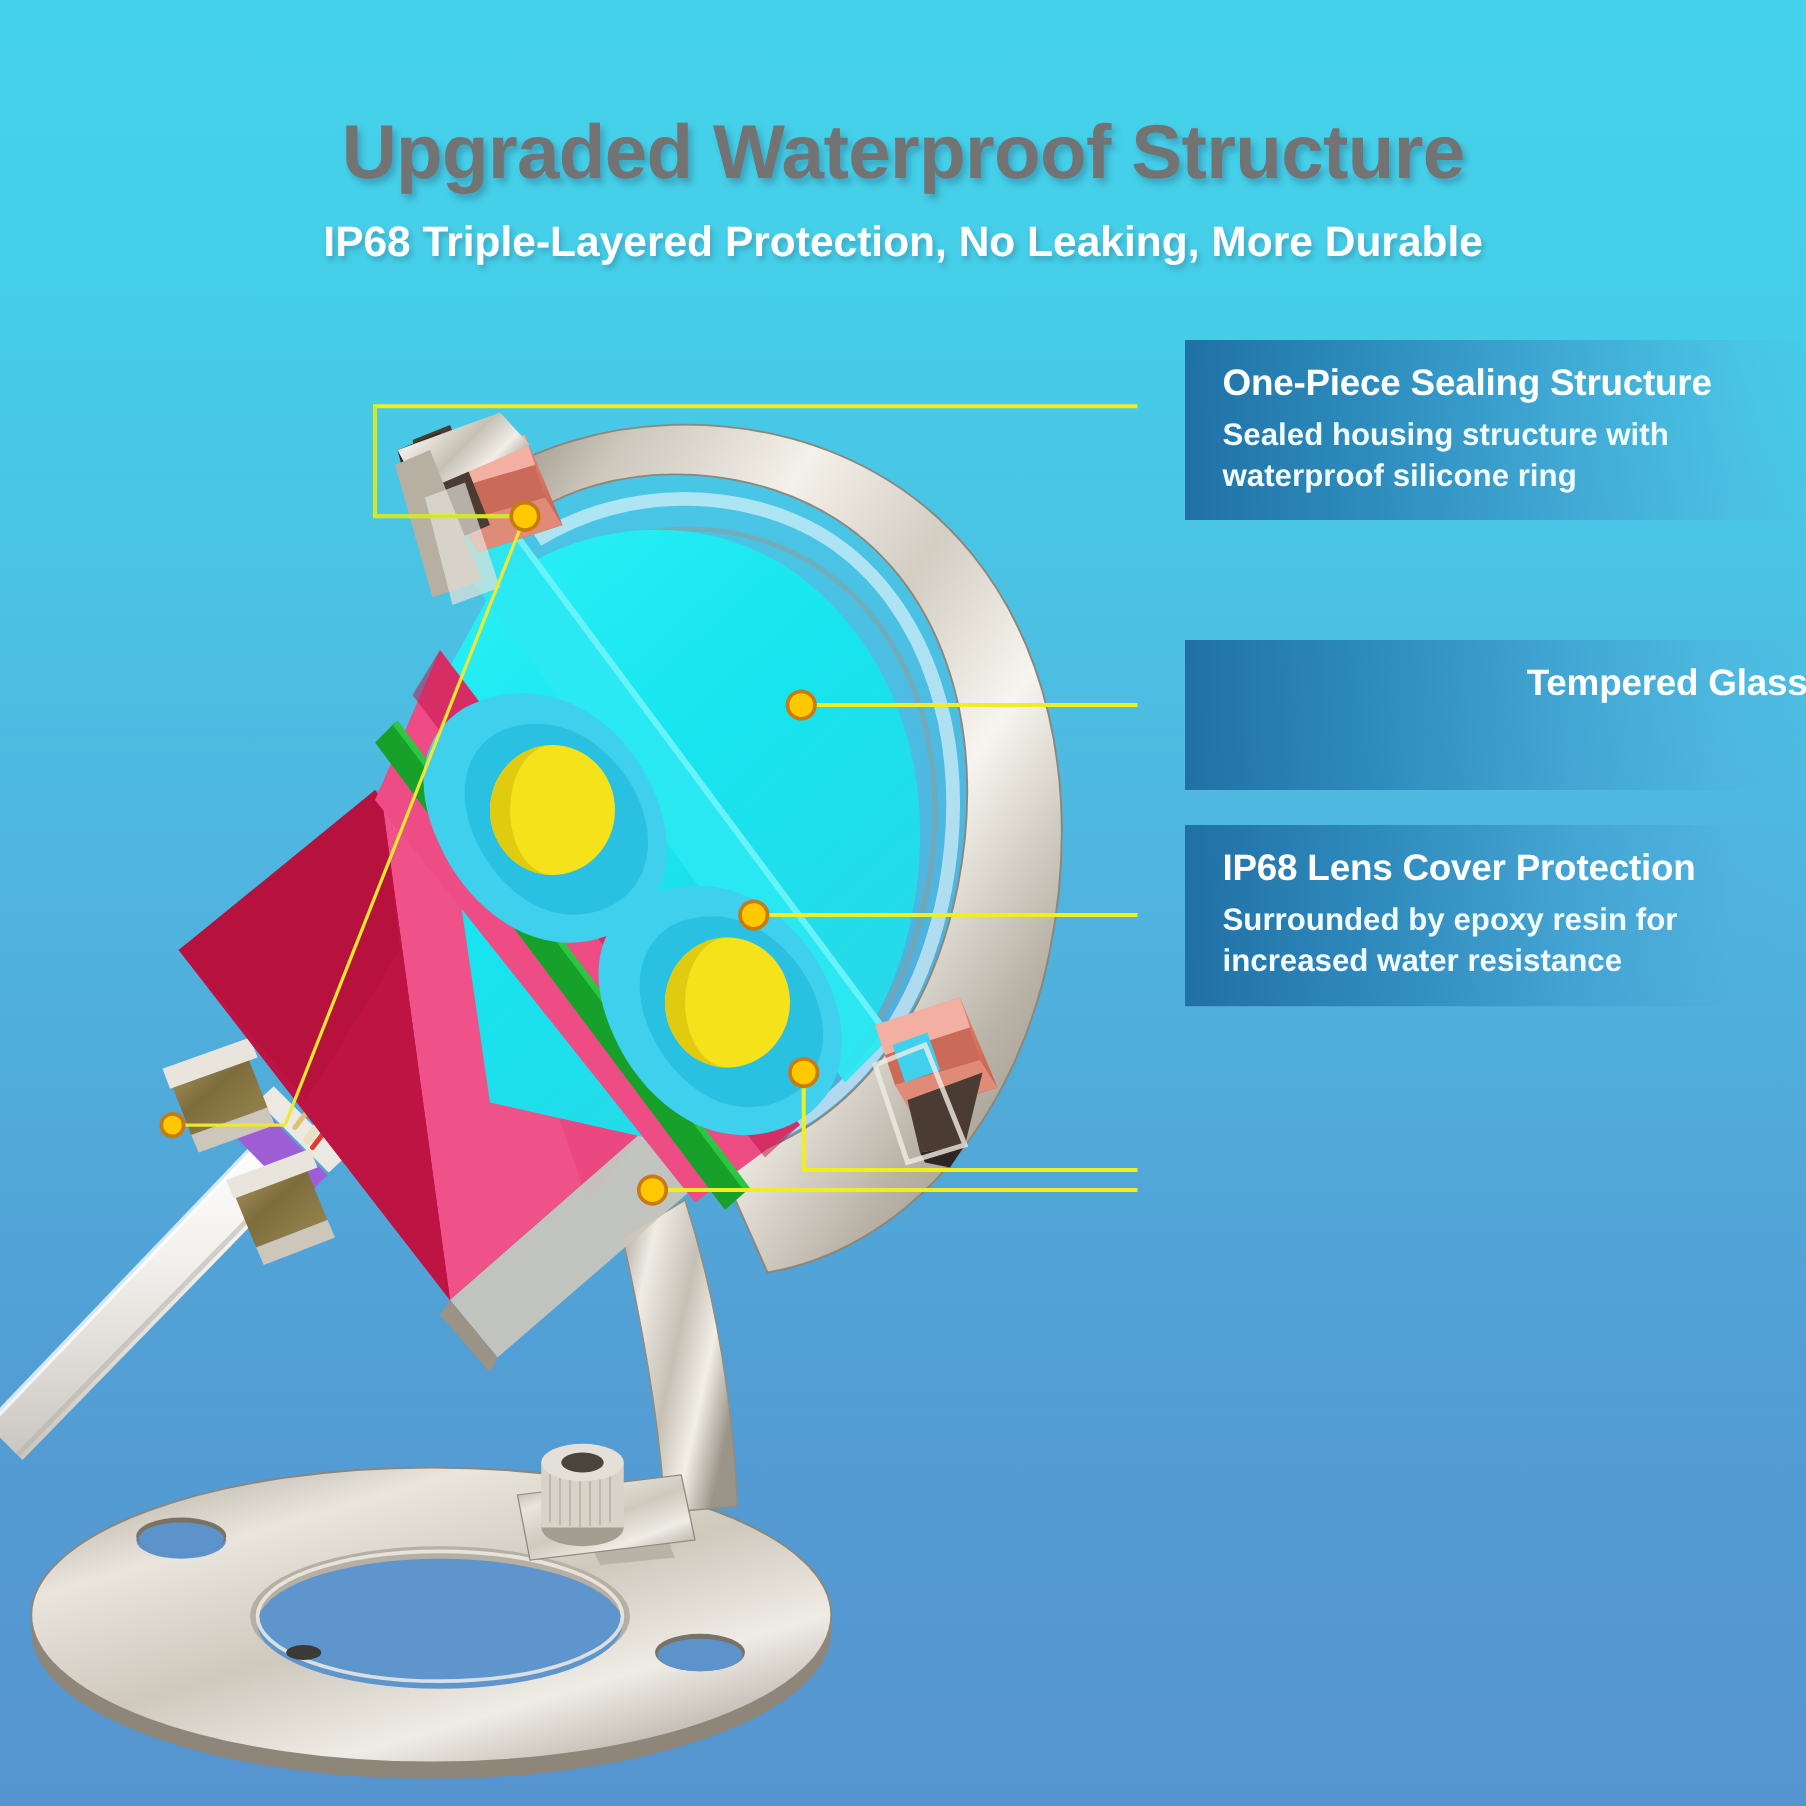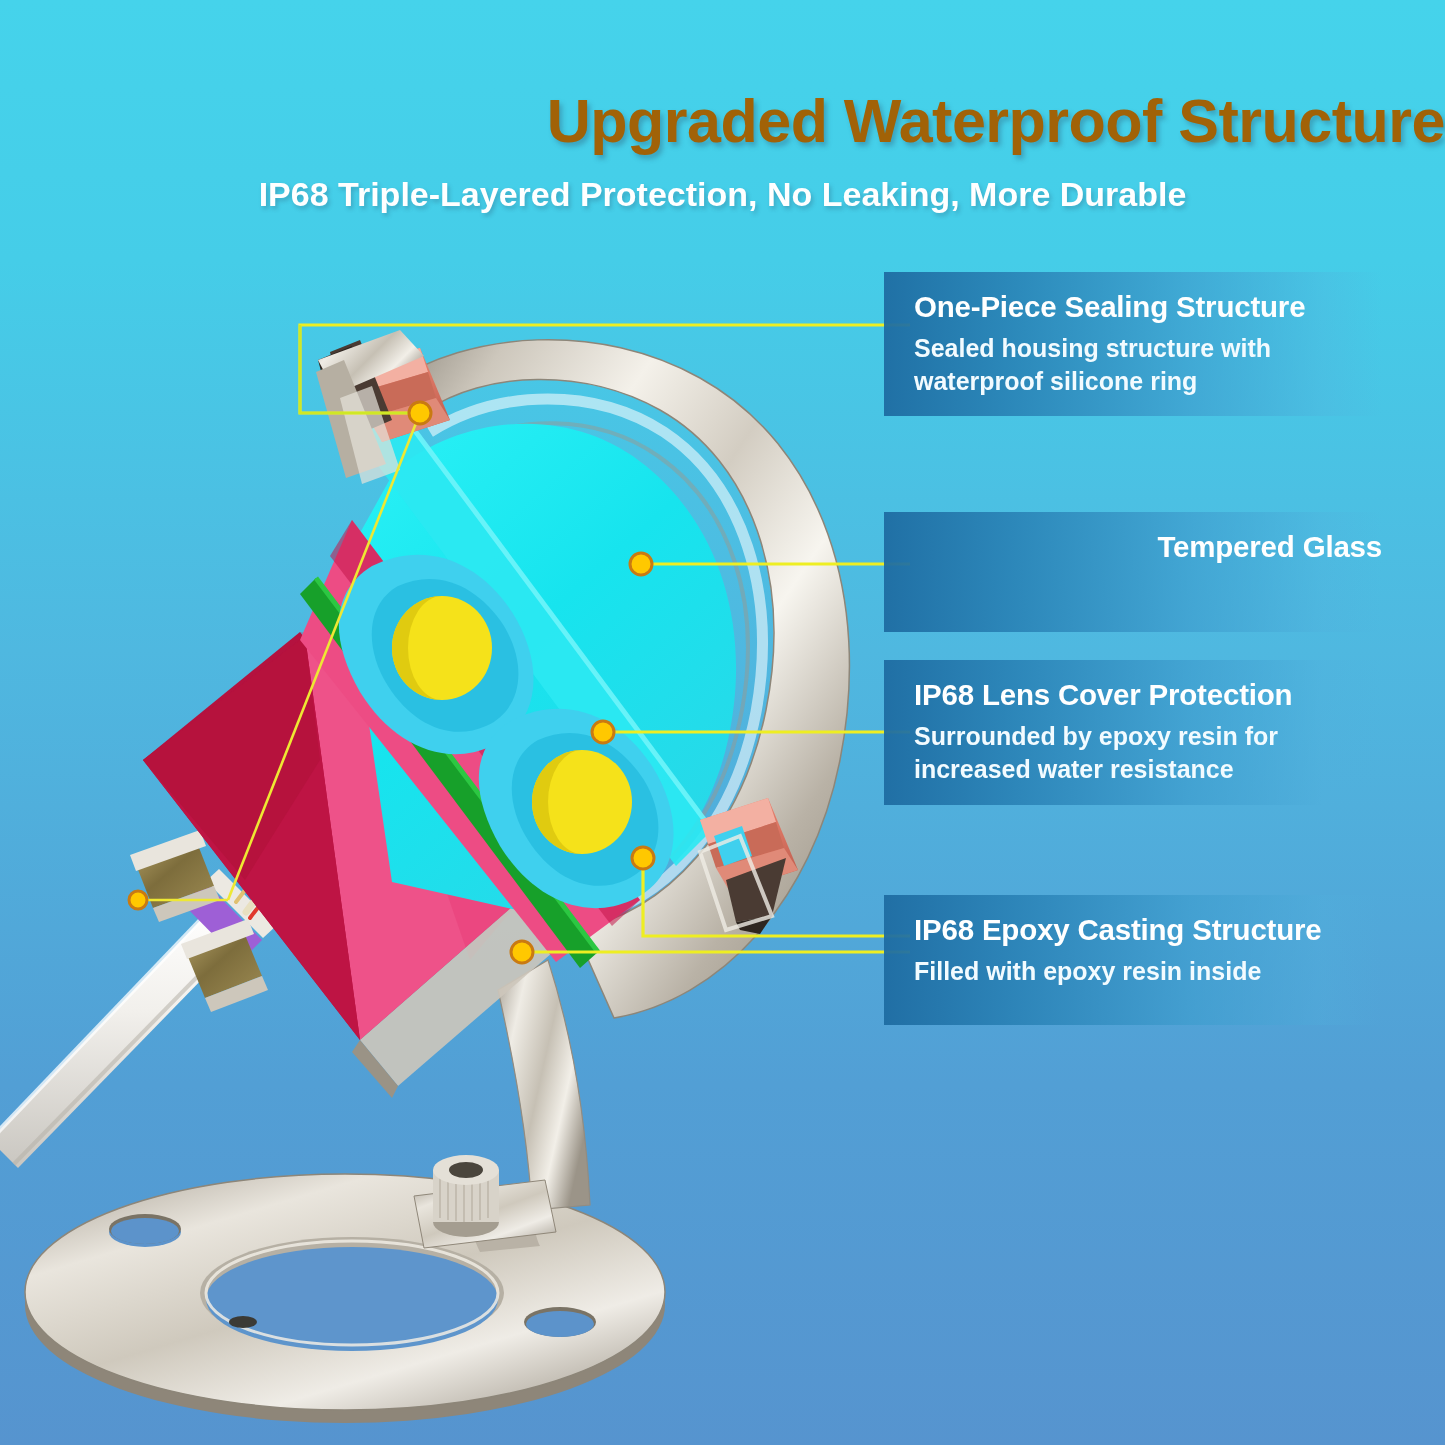--- a/index.html
+++ b/index.html
@@ -6,35 +6,35 @@
   body{
     width:1445px;height:1445px;overflow:hidden;
     font-family:"Liberation Sans", sans-serif;
     background:linear-gradient(180deg,#45D3EB 0%,#45CDE8 18%,#4FB8E0 45%,#529FD5 75%,#5694CF 100%);
     position:relative;
   }
   .stage{position:absolute;inset:0;}
 
   
   .title{
-    position:absolute;left:0;right:0;top:86px;text-align:right;
-    font-size:61px;font-weight:bold;color:#a16207;letter-spacing:-0.5px;
+    position:absolute;left:0;right:0;top:86px;text-align:center;
+    font-size:61px;font-weight:bold;color:#737373;letter-spacing:-0.5px;
     text-shadow:3px 4px 5px rgba(40,80,110,.35);
     white-space:nowrap;
   }
   .subtitle{
     position:absolute;left:0;right:0;top:175px;text-align:center;
     font-size:34px;font-weight:700;color:#ffffff;
     text-shadow:2px 3px 4px rgba(40,80,110,.30);
     white-space:nowrap;
   }
 
   
   .panel{
-    position:absolute;left:884px;width:498px;
+    position:absolute;left:948px;width:498px;
     background:linear-gradient(90deg,
        rgba(30,108,162,.95) 0%,
        rgba(40,128,180,.88) 26%,
        rgba(62,157,206,.70) 62%,
        rgba(80,175,220,.30) 88%,
        rgba(90,180,222,0) 100%);
     padding:18px 0 18px 30px;
     box-sizing:border-box;
   }
   .panel h3{
@@ -310,18 +310,14 @@
 
   <div class="panel" id="panel2">
     <h3>Tempered Glass</h3>
   </div>
 
   <div class="panel" id="panel3">
     <h3>IP68 Lens Cover Protection</h3>
     <p>Surrounded by epoxy resin for increased water resistance</p>
   </div>
 
-  <div class="panel" id="panel4">
-    <h3>IP68 Epoxy Casting Structure</h3>
-    <p>Filled with epoxy resin inside</p>
-  </div>
 
 </div>
 
 </body></html>

